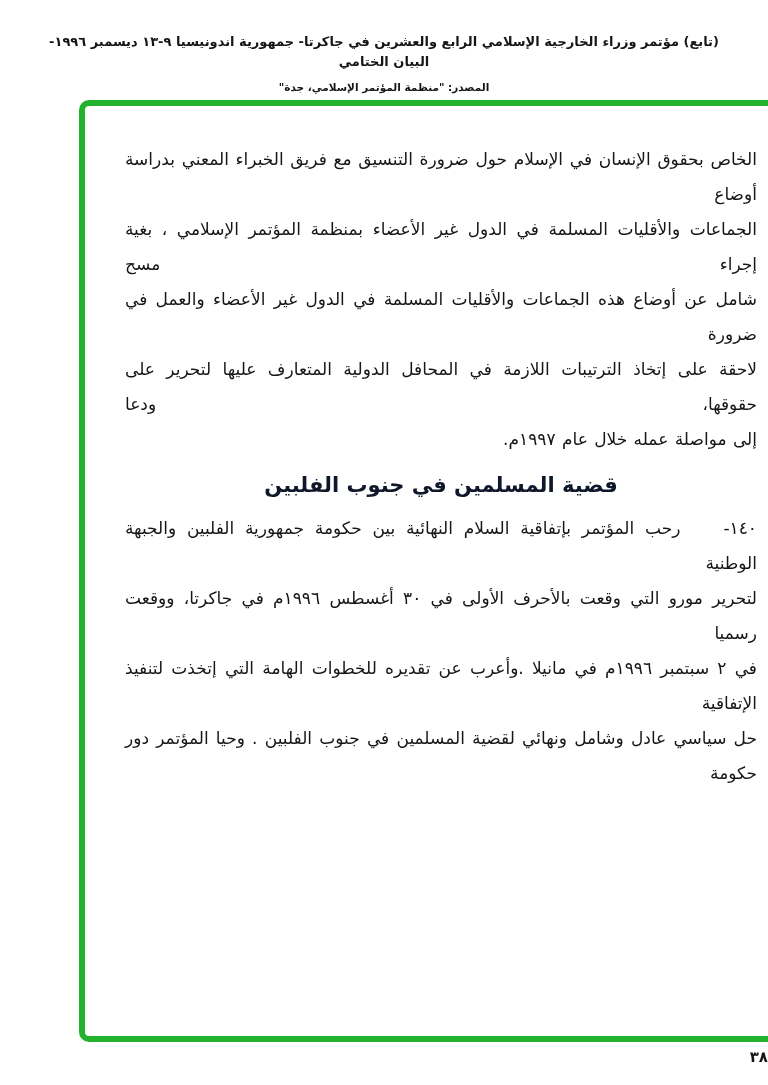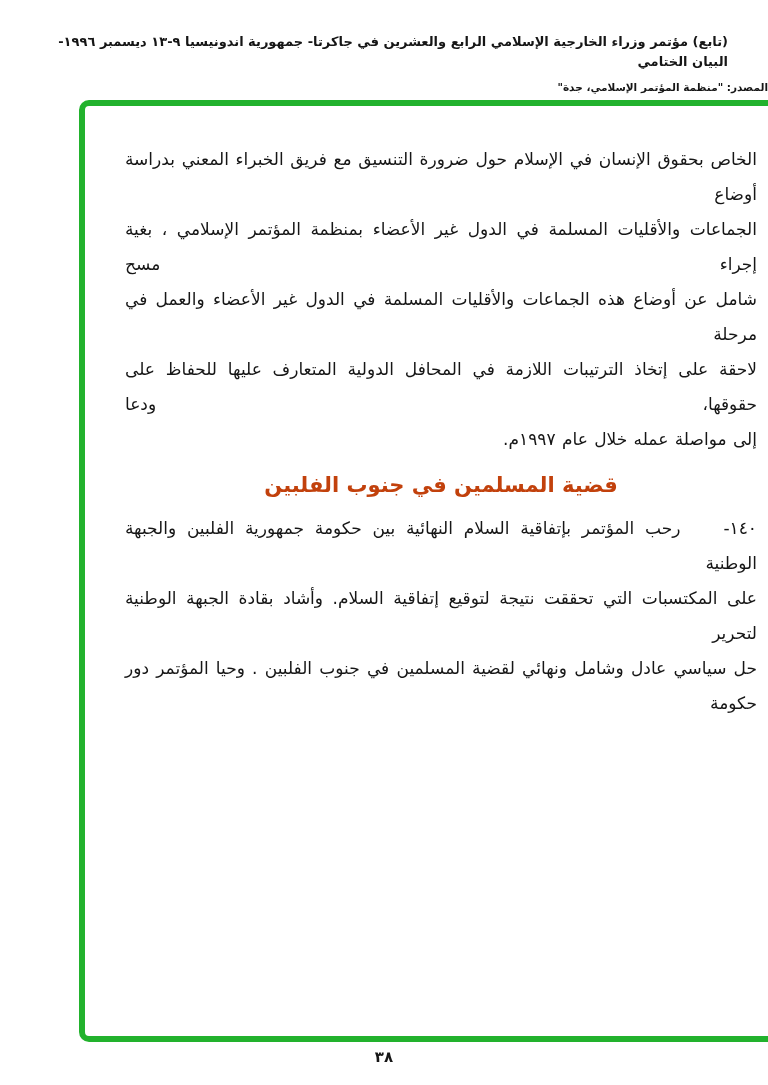--- a/index.html
+++ b/index.html
@@ -7,21 +7,21 @@
     width:768px;height:1085px;
     background:#ffffff;
     font-family:"DejaVu Sans",sans-serif;
     overflow:hidden;
   }
   .page{position:relative;width:768px;height:1085px;direction:rtl;}
 
   
   .header{
     position:absolute;top:32px;left:0;width:768px;
-    color:#161616;
+    text-align:center;color:#161616;
   }
   .header .h1{
     font-size:13px;font-weight:bold;letter-spacing:0px;
     padding:0 40px;line-height:20px;
   }
   .header .h2{
     font-size:10.5px;font-weight:bold;margin-top:9px;
   }
 
   
@@ -49,54 +49,55 @@
     word-spacing:1px;
   }
   .para .line.last{
     text-align:left;
     text-align-last:right;
   }
   .heading{
     font-size:21px;font-weight:bold;
     text-align:center;
     margin:16px 0 14px 0;
-    color:#c2410c;
+    color:#0f172a;
   }
 
   .pagenum{
     position:absolute;left:0;top:1048px;width:768px;
-    text-align:center;font-size:15px;font-weight:bold;color:#161616;
+    font-size:15px;font-weight:bold;color:#161616;
   }
 </style>
 </head>
 <body>
 
 <div class="page" style="background: rgb(255, 255, 255);">
 
   <div class="header">
     <div class="h1">(تابع) مؤتمر وزراء الخارجية الإسلامي الرابع والعشرين في جاكرتا- جمهورية اندونيسيا ٩-١٣ ديسمبر ١٩٩٦-البيان الختامي</div>
     <div class="h2">المصدر: "منظمة المؤتمر الإسلامي، جدة"</div>
   </div>
 
   <div class="frame" style="border-color: rgb(34, 178, 45);">
     <div class="content">
 
       <div class="para">
           <div class="line">الخاص بحقوق الإنسان في الإسلام حول ضرورة التنسيق مع فريق الخبراء المعني بدراسة أوضاع</div>
           <div class="line">الجماعات والأقليات المسلمة في الدول غير الأعضاء بمنظمة المؤتمر الإسلامي ، بغية إجراء مسح</div>
-          <div class="line">شامل عن أوضاع هذه الجماعات والأقليات المسلمة في الدول غير الأعضاء والعمل في مرحلة</div>
-          <div class="line">لاحقة على إتخاذ الترتيبات اللازمة في المحافل الدولية المتعارف عليها للحفاظ على حقوقها، ودعا</div>
+          <div class="line">شامل عن أوضاع هذه الجماعات والأقليات المسلمة في الدول غير الأعضاء والعمل في ضرورة</div>
+          <div class="line">لاحقة على إتخاذ الترتيبات اللازمة في المحافل الدولية المتعارف عليها لتحرير على حقوقها، ودعا</div>
           <div class="line last">إلى مواصلة عمله خلال عام ١٩٩٧م.</div>
         </div>
 
       <h2 class="heading">قضية المسلمين في جنوب الفلبين</h2>
 
       <div class="para">
           <div class="line">١٤٠-&nbsp;&nbsp;&nbsp;&nbsp;رحب المؤتمر بإتفاقية السلام النهائية بين حكومة جمهورية الفلبين والجبهة الوطنية</div>
-          <div class="line">على المكتسبات التي تحققت نتيجة لتوقيع إتفاقية السلام. وأشاد بقادة الجبهة الوطنية لتحرير</div>
+          <div class="line">لتحرير مورو التي وقعت بالأحرف الأولى في ٣٠ أغسطس ١٩٩٦م في جاكرتا، ووقعت رسميا</div>
+          <div class="line">في ٢ سبتمبر ١٩٩٦م في مانيلا .وأعرب عن تقديره للخطوات الهامة التي إتخذت لتنفيذ الإتفاقية</div>
           <div class="line">حل سياسي عادل وشامل ونهائي لقضية المسلمين في جنوب الفلبين . وحيا المؤتمر دور حكومة</div>
         </div>
 
     </div>
   </div>
 
   <div class="pagenum">٣٨</div>
 
 </div>
 

